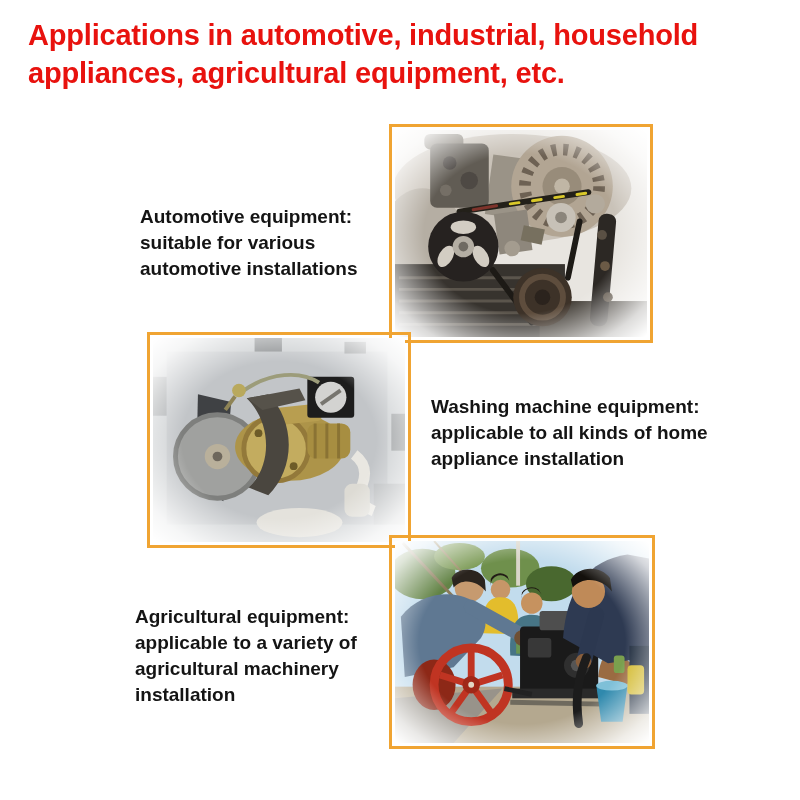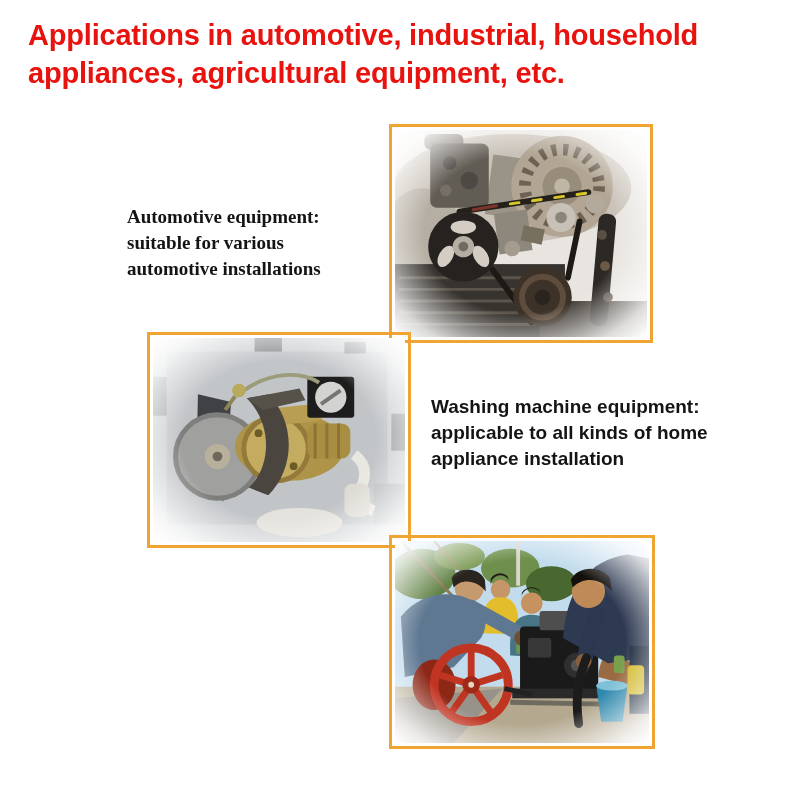--- a/index.html
+++ b/index.html
@@ -9,21 +9,21 @@
   }
   .headline {
     position:absolute; left:28px; top:16px; width:756px;
     font-size:29px; line-height:38px; font-weight:bold;
     color:#e8120e; white-space:pre-line; letter-spacing:-0.2px;
   }
   .caption {
     position:absolute; font-weight:bold; color:#141414;
     font-size:19px; line-height:26px; white-space:pre-line;
   }
-  #cap-automotive   { left:127px; top:204px; width:270px;font-family:Liberation Serif, serif; }
+  #cap-automotive   { left:140px; top:204px; width:270px; }
   #cap-washing      { left:431px; top:394px; width:322px; }
   #cap-agricultural { left:135px; top:604px; width:285px; }
   .panel {
     position:absolute; border:3px solid #f0a432; background:transparent;
     box-sizing:content-box;
   }
   #panel-automotive   { left:389px; top:124px; width:258px; height:213px; }
   #panel-washing      { left:147px; top:332px; width:258px; height:210px; }
   #panel-agricultural { left:389px; top:535px; width:260px; height:208px; }
   .photo {
@@ -182,20 +182,24 @@
         <g>
           <path d="M 206,120 q 16,12 8,32 q -8,18 12,26" stroke="#e9e7e1" stroke-width="11" fill="none"></path>
           <ellipse cx="150" cy="190" rx="44" ry="15" fill="#e4e2dc"></ellipse>
           <rect x="196" y="150" width="26" height="34" rx="8" fill="#dddbd4"></rect>
         </g>
         <rect x="0" y="0" width="258" height="210" fill="url(#vigB)"></rect>
       </svg>
     </div>
   </div>
 
+  <div class="caption" id="cap-agricultural">Agricultural equipment:
+applicable to a variety of
+agricultural machinery
+installation</div>
 
   <div class="panel" id="panel-agricultural">
     <div class="photo">
       <svg viewBox="0 0 260 208" preserveAspectRatio="none" role="img">
         <defs>
           <radialGradient id="vigC" cx="50%" cy="50%" r="70%">
             <stop offset="58%" stop-color="#ffffff" stop-opacity="0"></stop>
             <stop offset="88%" stop-color="#ffffff" stop-opacity="0.8"></stop>
             <stop offset="100%" stop-color="#ffffff" stop-opacity="1"></stop>
           </radialGradient>

